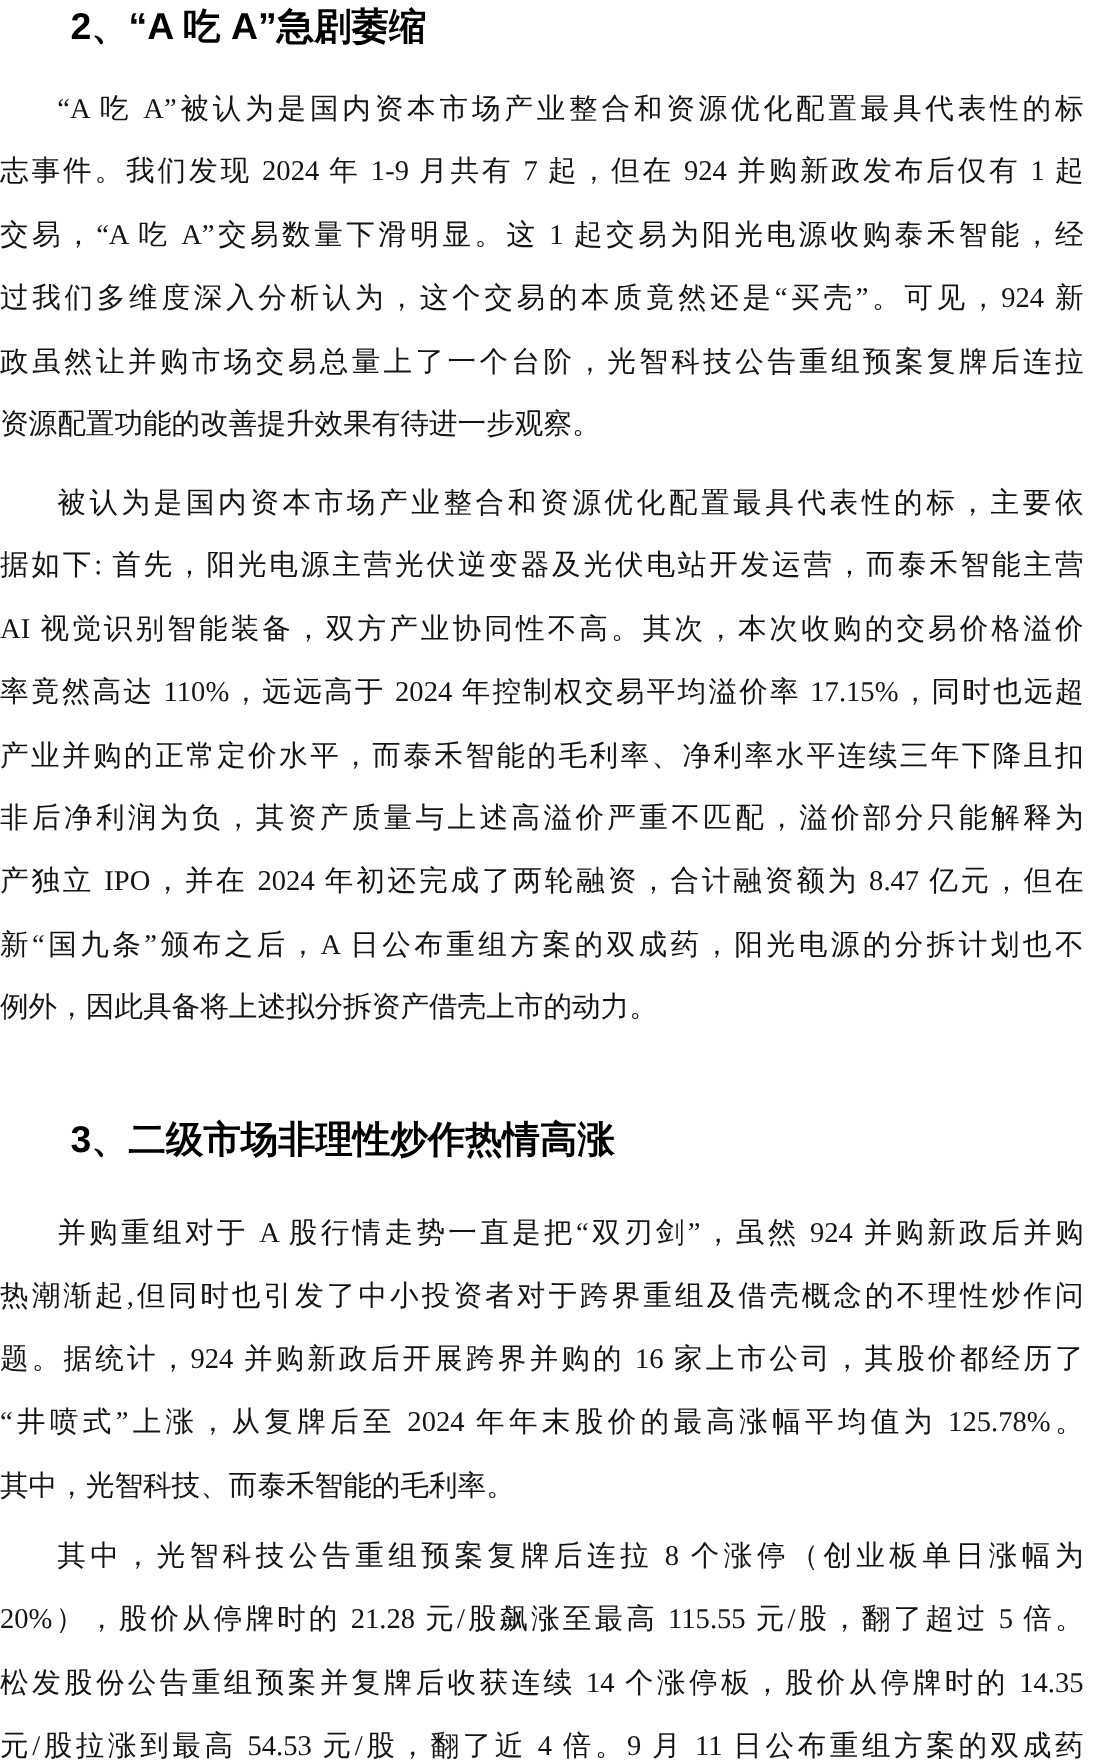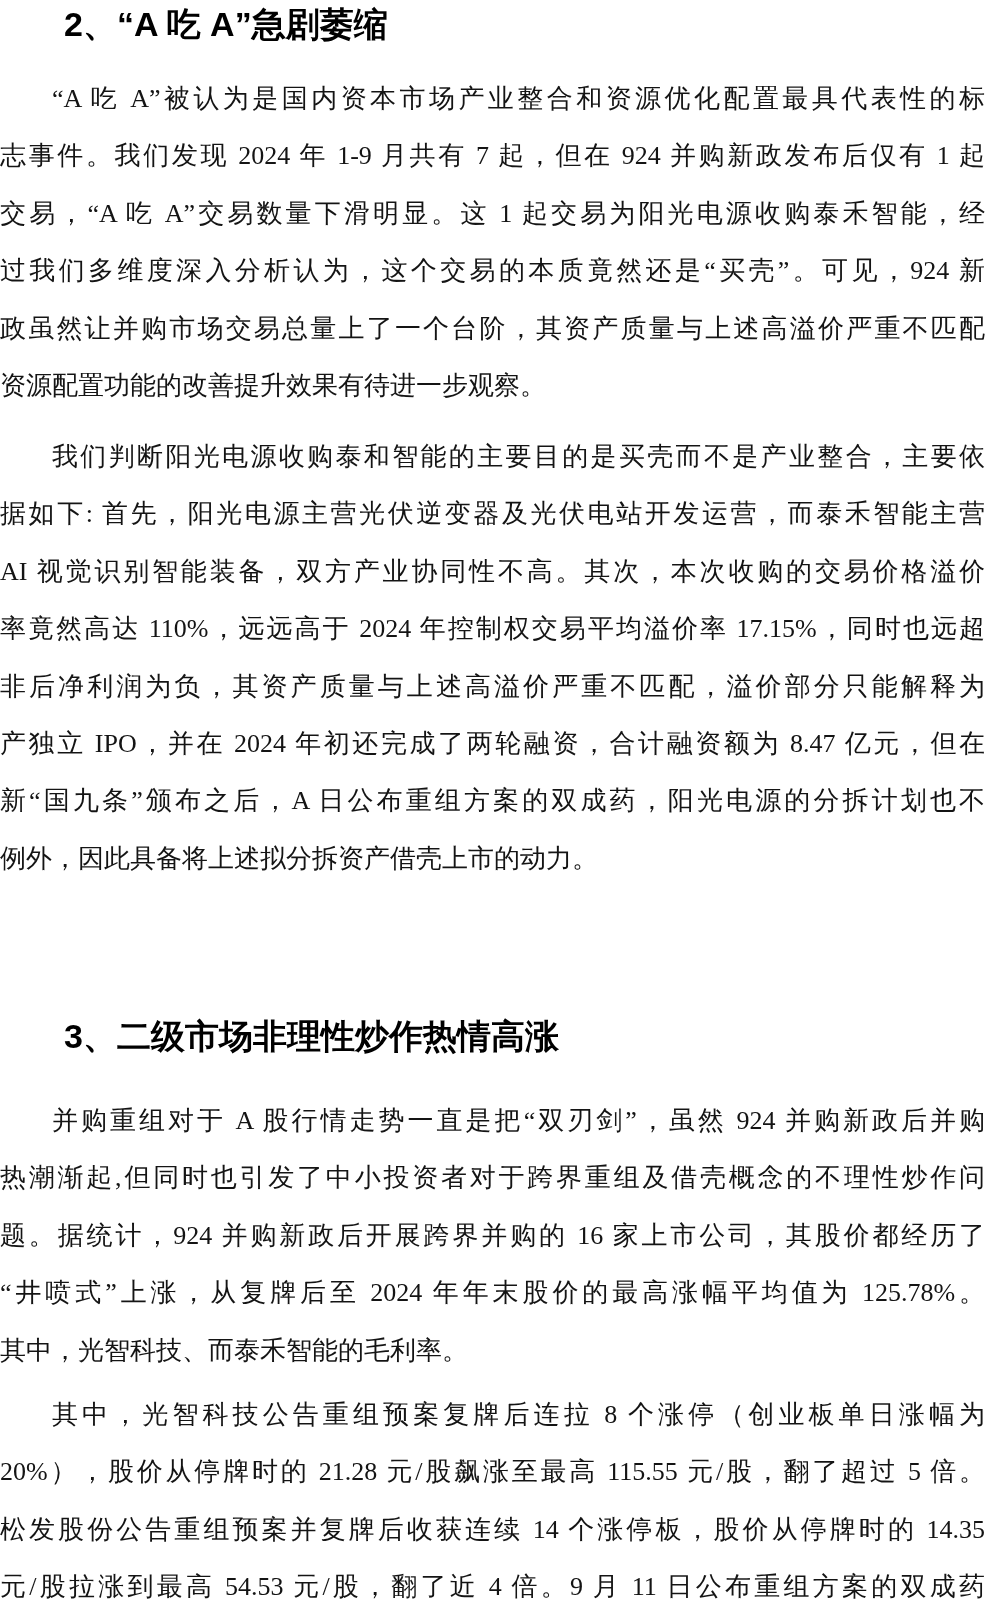--- a/index.html
+++ b/index.html
@@ -36,28 +36,29 @@
 <body>
 
 <div class="page">
   <div id="doc">
       <div class="blk blk0 blk-h">2、“A 吃 A”急剧萎缩</div>
       <div class="blk blk1">
         <div class="line j ind">“A 吃 A”被认为是国内资本市场产业整合和资源优化配置最具代表性的标</div>
         <div class="line j">志事件。我们发现 2024 年 1-9 月共有 7 起，但在 924 并购新政发布后仅有 1 起</div>
         <div class="line j">交易，“A 吃 A”交易数量下滑明显。这 1 起交易为阳光电源收购泰禾智能，经</div>
         <div class="line j">过我们多维度深入分析认为，这个交易的本质竟然还是“买壳”。可见，924 新</div>
-        <div class="line j">政虽然让并购市场交易总量上了一个台阶，其资产质量与上述高溢价严重不匹配</div>
+        <div class="line j">政虽然让并购市场交易总量上了一个台阶，光智科技公告重组预案复牌后连拉</div>
         <div class="line">资源配置功能的改善提升效果有待进一步观察。</div>
       </div>
       <div class="blk blk2">
-        <div class="line j ind">我们判断阳光电源收购泰和智能的主要目的是买壳而不是产业整合，主要依</div>
+        <div class="line j ind">被认为是国内资本市场产业整合和资源优化配置最具代表性的标，主要依</div>
         <div class="line j">据如下: 首先，阳光电源主营光伏逆变器及光伏电站开发运营，而泰禾智能主营</div>
         <div class="line j">AI 视觉识别智能装备，双方产业协同性不高。其次，本次收购的交易价格溢价</div>
         <div class="line j">率竟然高达 110%，远远高于 2024 年控制权交易平均溢价率 17.15%，同时也远超</div>
+        <div class="line j">产业并购的正常定价水平，而泰禾智能的毛利率、净利率水平连续三年下降且扣</div>
         <div class="line j">非后净利润为负，其资产质量与上述高溢价严重不匹配，溢价部分只能解释为</div>
         <div class="line j">产独立 IPO，并在 2024 年初还完成了两轮融资，合计融资额为 8.47 亿元，但在</div>
         <div class="line j">新“国九条”颁布之后，A 日公布重组方案的双成药，阳光电源的分拆计划也不</div>
         <div class="line">例外，因此具备将上述拟分拆资产借壳上市的动力。</div>
       </div>
       <div class="blk blk3 blk-h">3、二级市场非理性炒作热情高涨</div>
       <div class="blk blk4">
         <div class="line j ind">并购重组对于 A 股行情走势一直是把“双刃剑”，虽然 924 并购新政后并购</div>
         <div class="line j">热潮渐起,但同时也引发了中小投资者对于跨界重组及借壳概念的不理性炒作问</div>
         <div class="line j">题。据统计，924 并购新政后开展跨界并购的 16 家上市公司，其股价都经历了</div>

